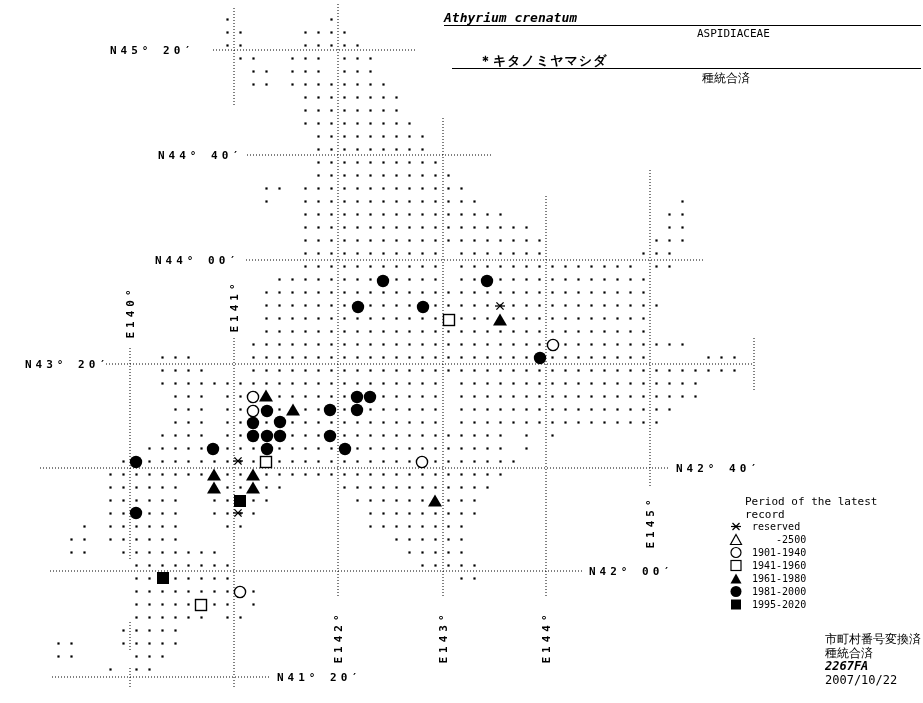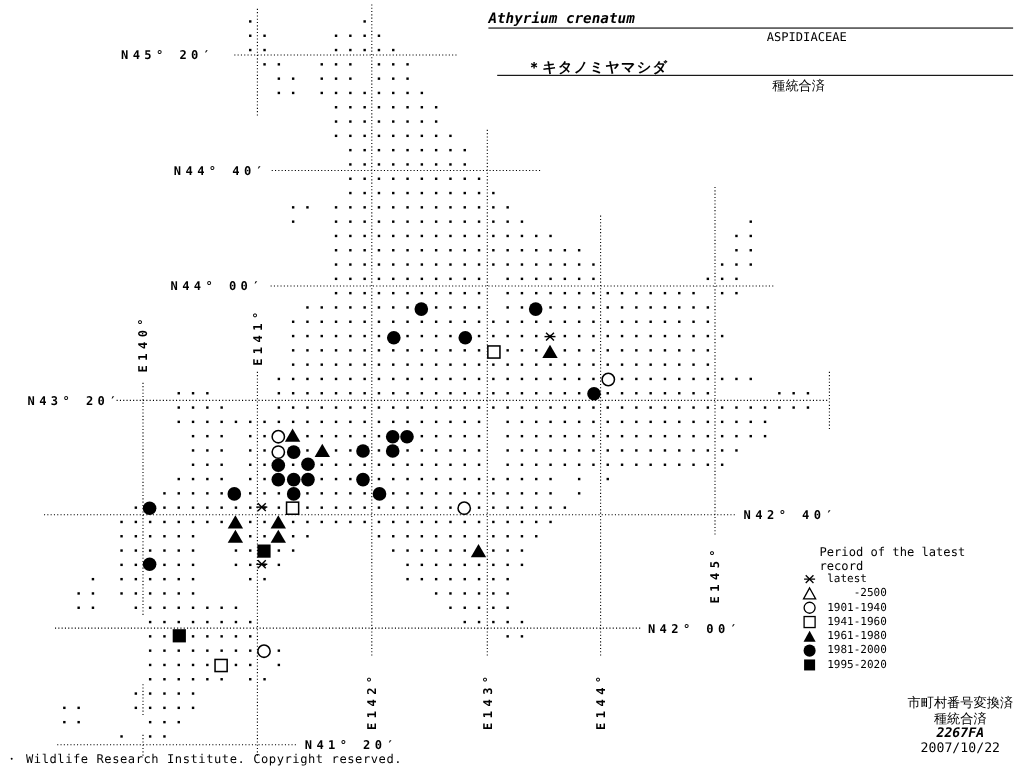--- a/index.html
+++ b/index.html
@@ -13,21 +13,21 @@
   .rule1{left:444px;top:25px;width:477px;}
   .rule2{left:452px;top:68px;width:469px;}
   .family-latin{position:absolute;left:697px;top:27px;font-size:11px;}
   .jp-title{position:absolute;left:455px;top:52px;font-weight:bold;font-size:13px;letter-spacing:1px;margin-left:24px;}
   .family-jp{position:absolute;left:702px;top:70px;font-size:12px;}
   .legend-title{position:absolute;left:704px;top:495px;font-size:11px;margin-left:41px;}
   .legend-items{position:absolute;left:729px;top:520px;}
   .legend-row{display:flex;align-items:center;height:13px;}
   .lsym{width:14px;height:13px;margin-right:9px;flex:none;}
   .llabel{font-size:10px;white-space:pre;}
-  .footer-right{position:absolute;right:2px;top:633px;text-align:center;font-size:12px;line-height:13.5px;}
+  .footer-right{position:absolute;right:2px;top:633px;text-align:left;font-size:12px;line-height:13.5px;}
   .code{font-style:italic;font-weight:bold;}
   .copyright{position:absolute;left:5px;top:683px;font-size:11px;letter-spacing:0.5px;}
 </style>
 </head>
 <body>
 
 <div class="page">
 
   <svg id="map-svg" width="923" height="703" viewBox="0 0 923 703">
       <g fill="#000">
@@ -1085,21 +1085,21 @@
   <div class="legend-title">Period of the latest record</div>
   <div class="legend-items">
     <div class="legend-row">
       <svg class="lsym" viewBox="0 0 14 13">
         <g stroke="#000" stroke-width="1.2">
             <line x1="2" y1="6.5" x2="12" y2="6.5"></line>
             <line x1="3.5" y1="3" x2="10.5" y2="10"></line>
             <line x1="10.5" y1="3" x2="3.5" y2="10"></line>
           </g>
       </svg>
-      <span class="llabel">latest</span>
+      <span class="llabel">reserved</span>
     </div>
     <div class="legend-row">
       <svg class="lsym" viewBox="0 0 14 13">
         <polygon points="7,1.5 12.5,11.5 1.5,11.5" fill="none" stroke="#000" stroke-width="1.2"></polygon>
       </svg>
       <span class="llabel">    -2500</span>
     </div>
     <div class="legend-row">
       <svg class="lsym" viewBox="0 0 14 13">
         <circle cx="7" cy="6.5" r="5" fill="none" stroke="#000" stroke-width="1.2"></circle>
@@ -1132,14 +1132,13 @@
     </div>
   </div>
 
   <div class="footer-right">
     <div>市町村番号変換済</div>
     <div>種統合済</div>
     <div class="code">2267FA</div>
     <div>2007/10/22</div>
   </div>
 
-  <div class="copyright">・ Wildlife Research Institute. Copyright reserved.</div>
 </div>
 
 </body></html>

